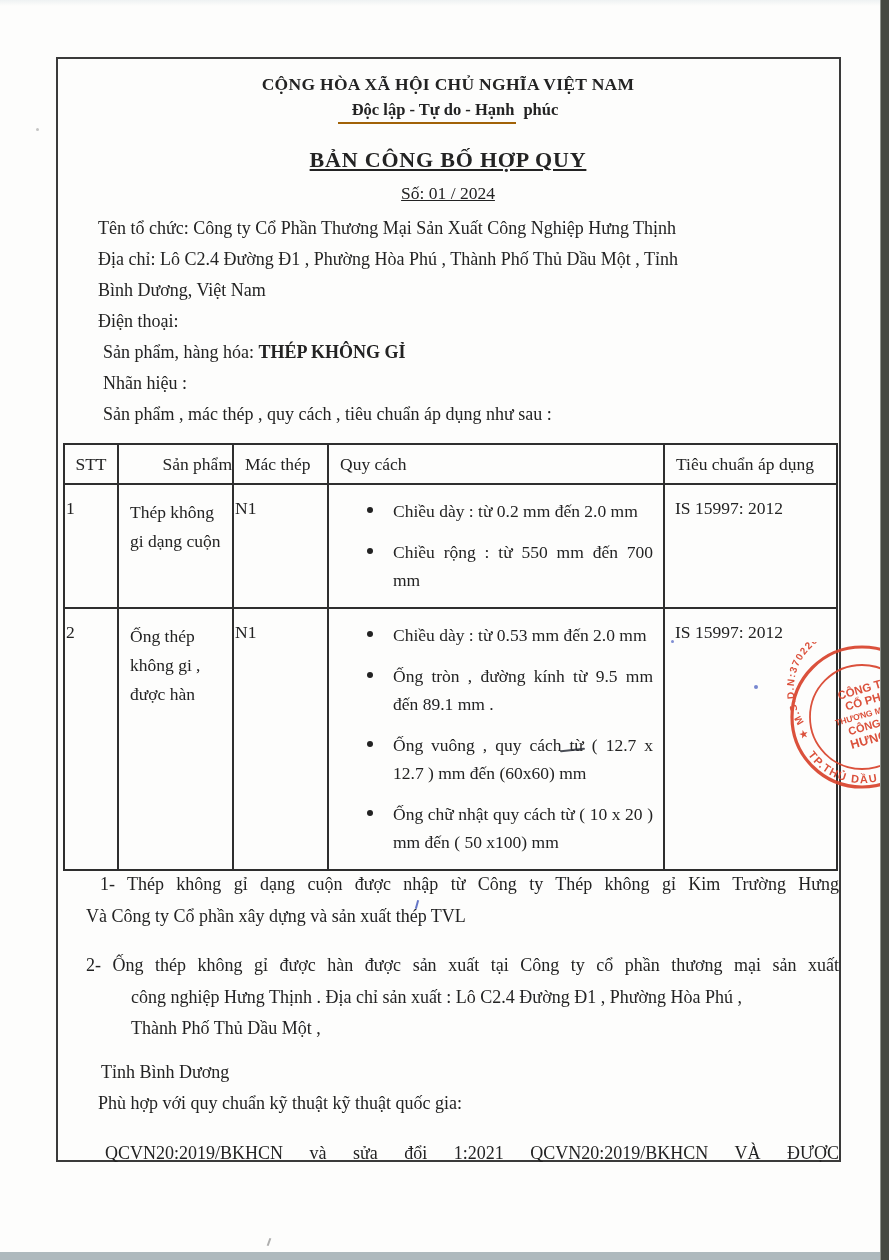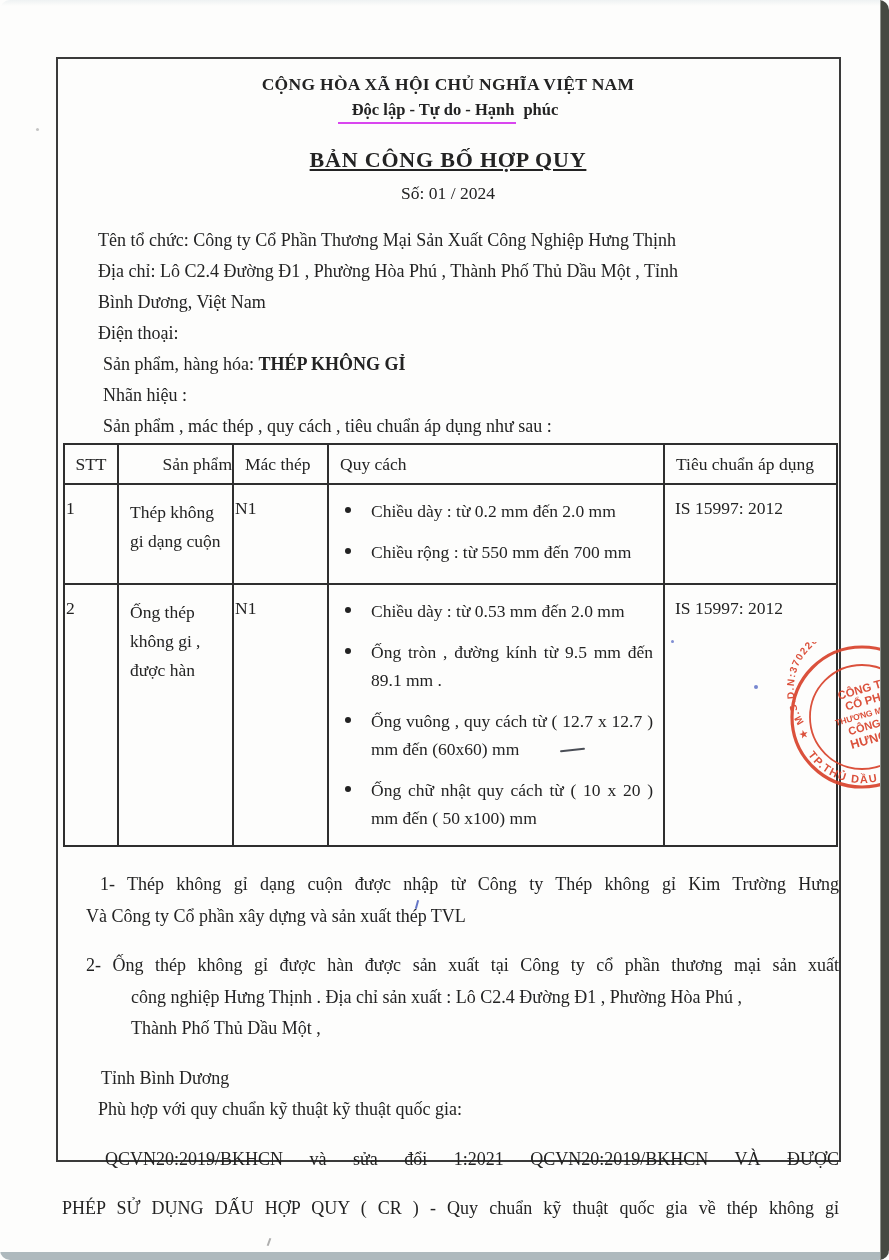--- a/index.html
+++ b/index.html
@@ -2,71 +2,71 @@
 <html><head>
 <meta charset="utf-8">
 <style>
   html,body{margin:0;padding:0;}
   body{
     width:889px;height:1260px;position:relative;overflow:hidden;
     background:#fdfdfc;
     font-family:"Liberation Serif","DejaVu Serif",serif;
     color:#232323;
   }
-  .page{position:absolute;inset:0;overflow:hidden;border-radius:10px;}
+  .page{position:absolute;inset:0;overflow:hidden;}
 
   
   .edge-top{position:absolute;left:0;top:0;width:100%;height:6px;background:linear-gradient(#eef2f3,#fdfdfc);z-index:3;}
   .edge-bottom{position:absolute;left:0;bottom:0;width:100%;height:8px;background:#aeb9bd;z-index:4;}
   .edge-right{position:absolute;right:0;top:0;width:8px;height:100%;background:#454a42;border-left:1px solid #8b918a;z-index:6;}
 
   
   .border-box{position:absolute;left:56px;top:57px;width:781px;height:1101px;border:2px solid #3a3a3a;background:transparent;z-index:1;}
 
   
   .header{position:absolute;left:57px;top:74px;width:782px;text-align:center;z-index:2;}
   .national{font-size:17.5px;font-weight:bold;letter-spacing:.3px;}
   .motto{font-size:16.5px;font-weight:bold;margin-top:5px;}
-  .motto .ul{border-bottom:2px solid #d946ef;padding:0 2px 3px 14px;}
+  .motto .ul{border-bottom:2px solid #a16207;padding:0 2px 3px 14px;}
   .motto .tail{padding-left:7px;}
   .doc-title{font-size:22px;font-weight:bold;letter-spacing:.8px;margin-top:27px;text-decoration:underline;}
-  .doc-number{font-size:17.5px;margin-top:10px;}
-
-  
-  .info{position:absolute;left:98px;top:225px;width:724px;font-size:18px;line-height:31px;z-index:2;}
+  .doc-number{font-size:17.5px;margin-top:10px;text-decoration:underline;}
+
+  
+  .info{position:absolute;left:98px;top:213px;width:724px;font-size:18px;line-height:31px;z-index:2;}
   .info .indent{margin-left:5px;}
   .bold{font-weight:bold;}
 
   
   table.spec{position:absolute;left:63px;top:443px;border-collapse:collapse;table-layout:fixed;z-index:2;font-size:17.5px;}
   table.spec td,table.spec th{border:2px solid #2e2e2e;vertical-align:top;font-weight:normal;text-align:left;box-sizing:border-box;}
   tr.head th{height:40px;vertical-align:middle;padding:0 0 0 11px;}
   tr.head th.c-stt{text-align:center;padding:8px;}
   .c-stt{width:54px;text-align:center;}
   .c-sp{width:115px;}
   .c-mt{width:95px;text-align:center;}
   .c-qc{width:336px;}
   .c-tc{width:173px;}
   td.c-stt{padding-top:13px;}
   td.c-sp{padding:13px 9px 0 11px;text-align:justify;text-align-last:left;line-height:29px;}
   td.c-mt{padding-top:13px;}
-  td.c-qc{padding:12px 10px 0 16px;}
+  td.c-qc{padding:12px 10px 0 38px;}
   td.c-tc{padding:13px 6px 0 10px;}
   tr.r1 td{height:100px;}
   tr.r2 td{height:226px;}
   .bullet{display:flex;margin-bottom:13px;}
   .dot{width:6px;height:6px;border-radius:50%;background:#222;margin:10px 0 0 0;flex:0 0 6px;}
   .btext{flex:1;margin-left:20px;text-align:justify;line-height:28px;}
 
   
   .notes{position:absolute;left:86px;top:851px;width:753px;font-size:18px;line-height:31.5px;z-index:2;}
   .jl{text-align:justify;text-align-last:justify;margin-top:18px;}
   .n1a{text-indent:14px;}
   .n2cont{margin-left:45px;}
-  .province{margin-left:15px;margin-top:18px;}
+  .province{margin-left:15px;margin-top:12px;}
   .conform{margin-left:12px;}
   .std1{margin-left:19px;}
   .std2{margin-left:-24px;width:777px;}
 
   
   .stamp{position:absolute;left:787px;top:642px;width:150px;height:150px;z-index:4;opacity:.93;}
   .stamp text{font-family:"Liberation Sans","DejaVu Sans",sans-serif;font-weight:bold;}
 
   
   .speck{position:absolute;z-index:3;}
@@ -165,21 +165,20 @@
 
   <div class="notes">
     <div class="n1a jl">1- Thép không gỉ dạng cuộn được nhập từ Công ty Thép không gỉ Kim Trường Hưng</div>
     <div>Và Công ty Cổ phần xây dựng và sản xuất thép TVL</div>
     <div class="jl">2- Ống thép không gỉ được hàn được sản xuất tại Công ty cổ phần thương mại sản xuất</div>
     <div class="n2cont">công nghiệp Hưng Thịnh . Địa chỉ sản xuất : Lô C2.4 Đường Đ1 , Phường Hòa Phú ,</div>
     <div class="n2cont">Thành Phố Thủ Dầu Một ,</div>
     <div class="province">Tỉnh Bình Dương</div>
     <div class="conform">Phù hợp với quy chuẩn kỹ thuật kỹ thuật quốc gia:</div>
     <div class="std1 jl">QCVN20:2019/BKHCN và sửa đổi 1:2021 QCVN20:2019/BKHCN VÀ ĐƯỢC</div>
-    <div class="std2 jl">PHÉP SỬ DỤNG DẤU HỢP QUY ( CR ) -  Quy chuẩn kỹ thuật quốc gia về thép không gỉ</div>
   </div>
 
   <svg class="stamp" viewBox="-75 -75 150 150" xmlns="http://www.w3.org/2000/svg">
     <defs>
       <path id="arcTop" d="M -57.8 5.1 A 58 58 0 1 1 47.5 -33.3" fill="none"></path>
       <path id="arcBottom" d="M -54.1 37.9 A 66 66 0 0 0 54.1 37.9" fill="none"></path>
     </defs>
     <circle cx="0" cy="0" r="70" fill="none" stroke="#d9452e" stroke-width="3.2"></circle>
     <circle cx="0" cy="0" r="52" fill="none" stroke="#d9452e" stroke-width="1.8"></circle>
     <text font-size="10" fill="#d9452e" letter-spacing="1.2">

